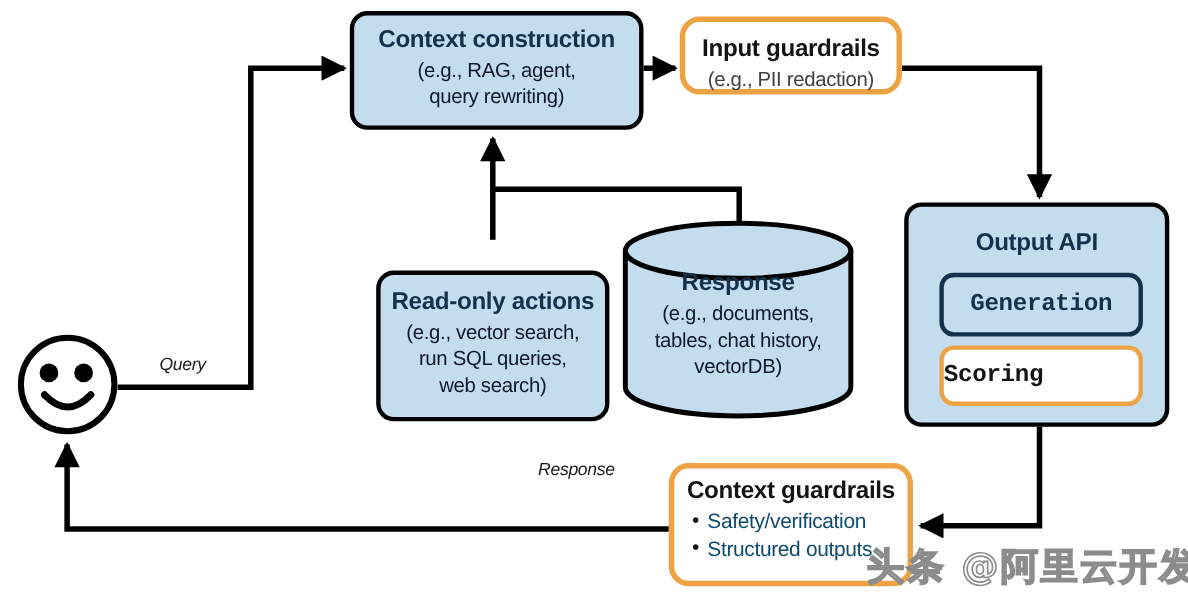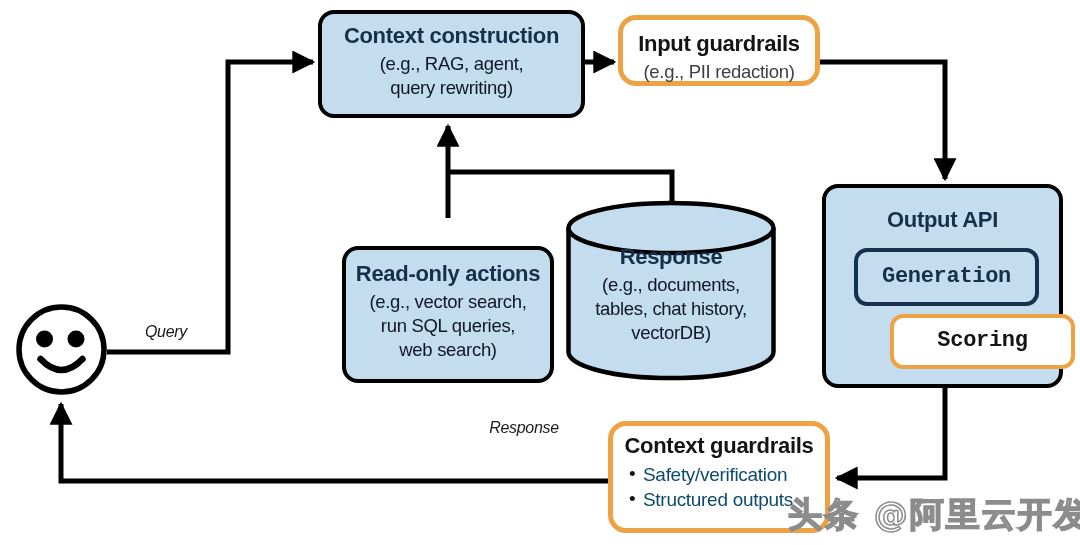--- a/index.html
+++ b/index.html
@@ -14,21 +14,21 @@
   .title{font-weight:bold;font-size:22px;color:#14304a;letter-spacing:-0.3px;line-height:1.2;}
   .title.dark{color:#141414;}
   .subtitle{font-size:18.5px;color:#0f172a;letter-spacing:-0.3px;line-height:1.28;white-space:pre-line;margin-top:3px;}
   .subtitle.dark{color:#404040;}
   .ctx{left:318px;top:10px;width:267px;height:108px;padding-top:9px;}
   .inputgr{left:618px;top:15px;width:202px;height:71px;padding-top:11px;}
   .model{left:822px;top:184px;width:241px;height:204px;padding-top:19px;}
   .generation{left:28px;top:60px;width:185px;height:58px;background:#c3dcee;border:4px solid #15314b;border-radius:13px;
     display:flex;align-items:center;justify-content:center;}
   .scoring{left:28px;top:126px;width:185px;height:55px;background:#fff;border:4.5px solid #eda344;border-radius:13px;
-    display:flex;align-items:center;justify-content:center;margin-left:36px;}
+    display:flex;align-items:center;}
   .inner{position:absolute;box-sizing:border-box;font-family:Liberation Mono, monospace;}
   .readonly{left:342px;top:218px;width:212px;height:137px;padding-top:11px;margin-top:28px;}
   .dbwrap{position:absolute;left:565px;top:200px;width:212px;height:185px;}
   .dbtext{position:absolute;left:0;top:44px;width:100%;text-align:center;}
   .outputgr{left:608px;top:421px;width:222px;height:112px;padding-top:7px;}
   .outputgr .title{color:#141414;}
   ul.bullets{margin:3px 0 0 0;padding:0 0 0 16px;list-style:none;text-align:left;}
   ul.bullets li{font-size:19px;color:#0c4a6e;letter-spacing:-0.3px;line-height:1.32;position:relative;padding-left:14px;}
   ul.bullets li::before{content:"\2022";position:absolute;left:0;top:-1px;font-size:19px;color:#141414;}
   .edge-label{position:absolute;font-style:italic;font-size:16px;color:#1a1a1a;letter-spacing:-0.3px;}

